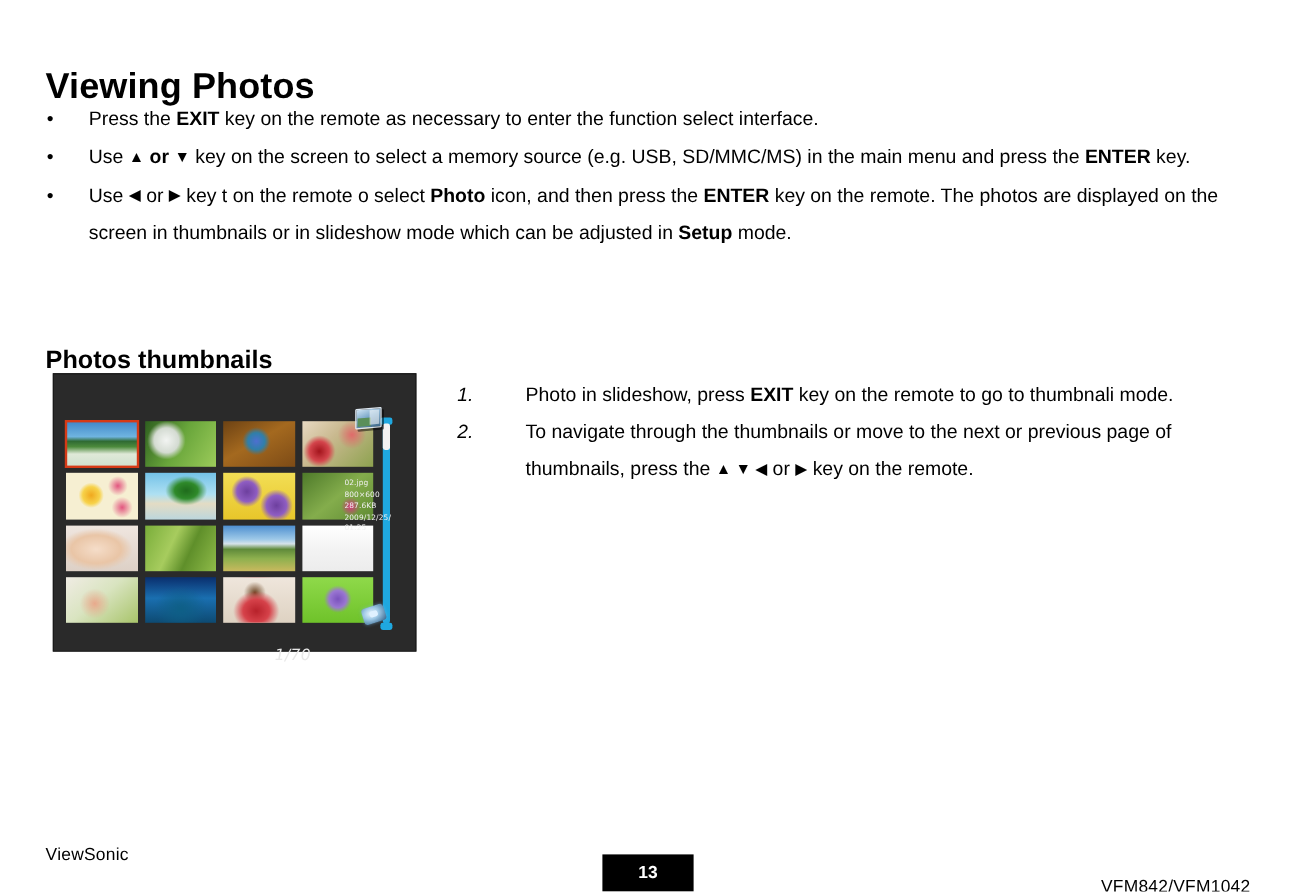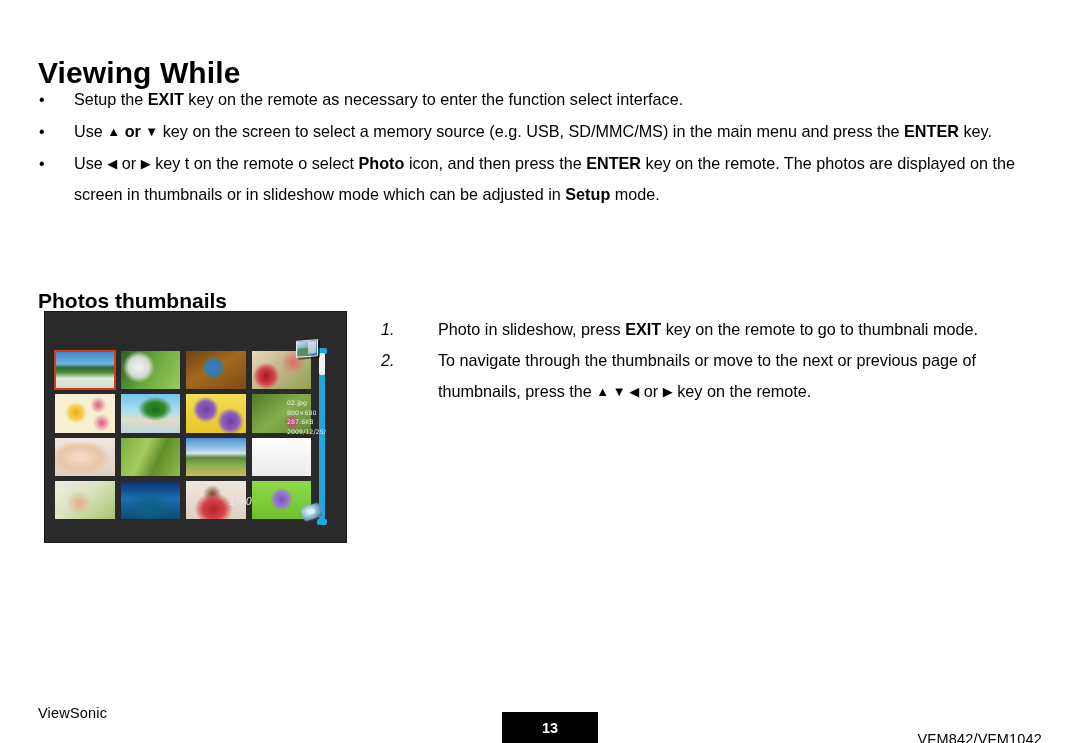--- a/index.html
+++ b/index.html
@@ -182,24 +182,24 @@
     font-size: 6.2px;
     line-height: 9.6px;
     letter-spacing: 0.1px;
   }
   .info-line { white-space: nowrap; }
 
   
   .page-counter {
     position: absolute;
     left: 229px;
-    top: 496px;
+    top: 539px;
     color: #e8e8e8;
     font-family: "DejaVu Sans", sans-serif;
-    font-size: 10px;
+    font-size: 13px;
     letter-spacing: 0.2px;
     font-style: italic;
   }
 
   
   .icon-photo-tl {
     position: absolute;
     left: 296px;
     top: 340px;
     width: 22px;
@@ -258,40 +258,40 @@
     right: 38px;
     top: 731px;
     font-size: 14.5px;
     letter-spacing: 0.2px;
     text-align: left;
   }
   .footer-page {
     position: absolute;
     left: 502px;
     top: 712px;
-    width: 96px;
+    width: 76px;
     height: 31px;
     background: #000000;
     color: #ffffff;
     font-size: 14.5px;
     font-weight: bold;
     display: flex;
     align-items: center;
     justify-content: center;
   }
 </style>
 </head>
 <body>
 
 <div class="page">
 
-  <h1 class="page-title">Viewing While</h1>
+  <h1 class="page-title">Viewing Photos</h1>
 
   <div class="bullets" id="bullets-host">
-      <div class="bullet-row"><span class="bullet-dot">•</span><span>Setup the </span><b>EXIT</b><span> key on the remote as necessary to enter the function select interface.</span></div>
+      <div class="bullet-row"><span class="bullet-dot">•</span><span>Press the </span><b>EXIT</b><span> key on the remote as necessary to enter the function select interface.</span></div>
       <div class="bullet-row"><span class="bullet-dot">•</span><span>Use </span><b class="arrow">▲</b><b> or </b><b class="arrow">▼</b><span> key on the screen to select a memory source (e.g. USB, SD/MMC/MS) in the main menu and press the </span><b>ENTER</b><span> key.</span></div>
       <div class="bullet-row"><span class="bullet-dot">•</span><span>Use </span><span class="arrow">◀</span><span> or </span><span class="arrow">▶</span><span> key t on the remote o select </span><b>Photo</b><span> icon, and then press the </span><b>ENTER</b><span> key on the remote. The photos are displayed on the screen in thumbnails or in slideshow mode which can be adjusted in </span><b>Setup</b><span> mode.</span></div>
     </div>
 
   <h2 class="subheading">Photos thumbnails</h2>
 
   <div class="device">
     <div class="device-inner"></div>
 
     <div class="thumb-grid" id="thumb-host">

